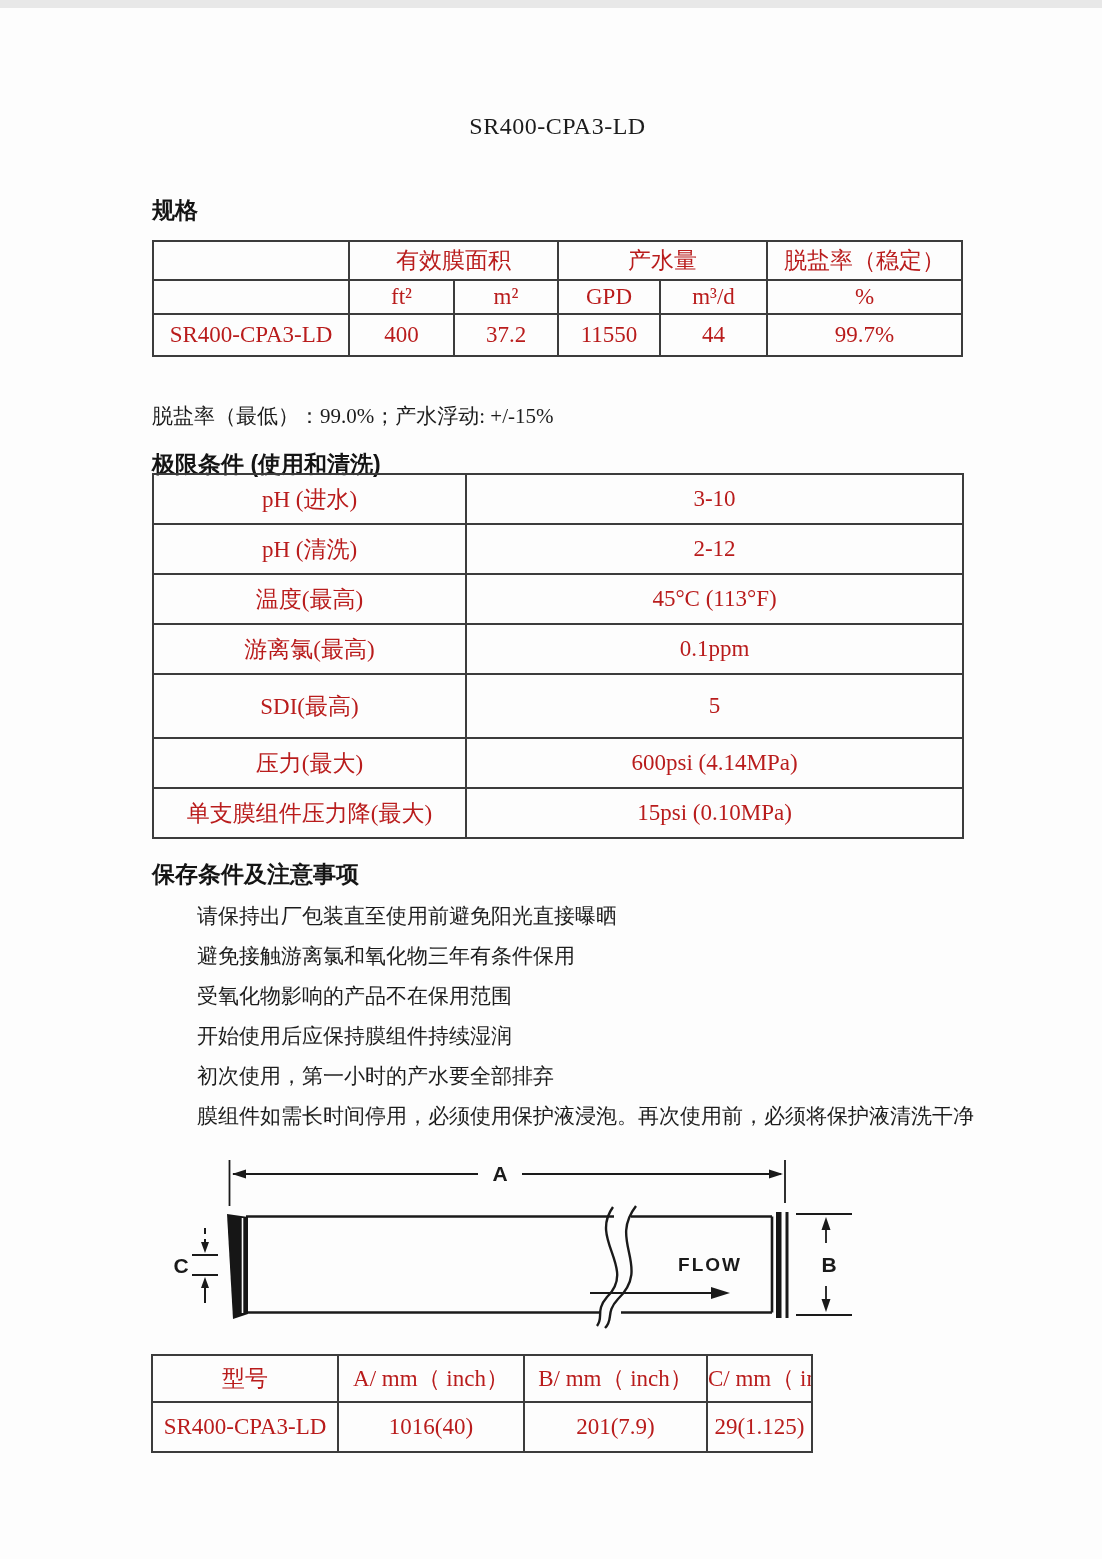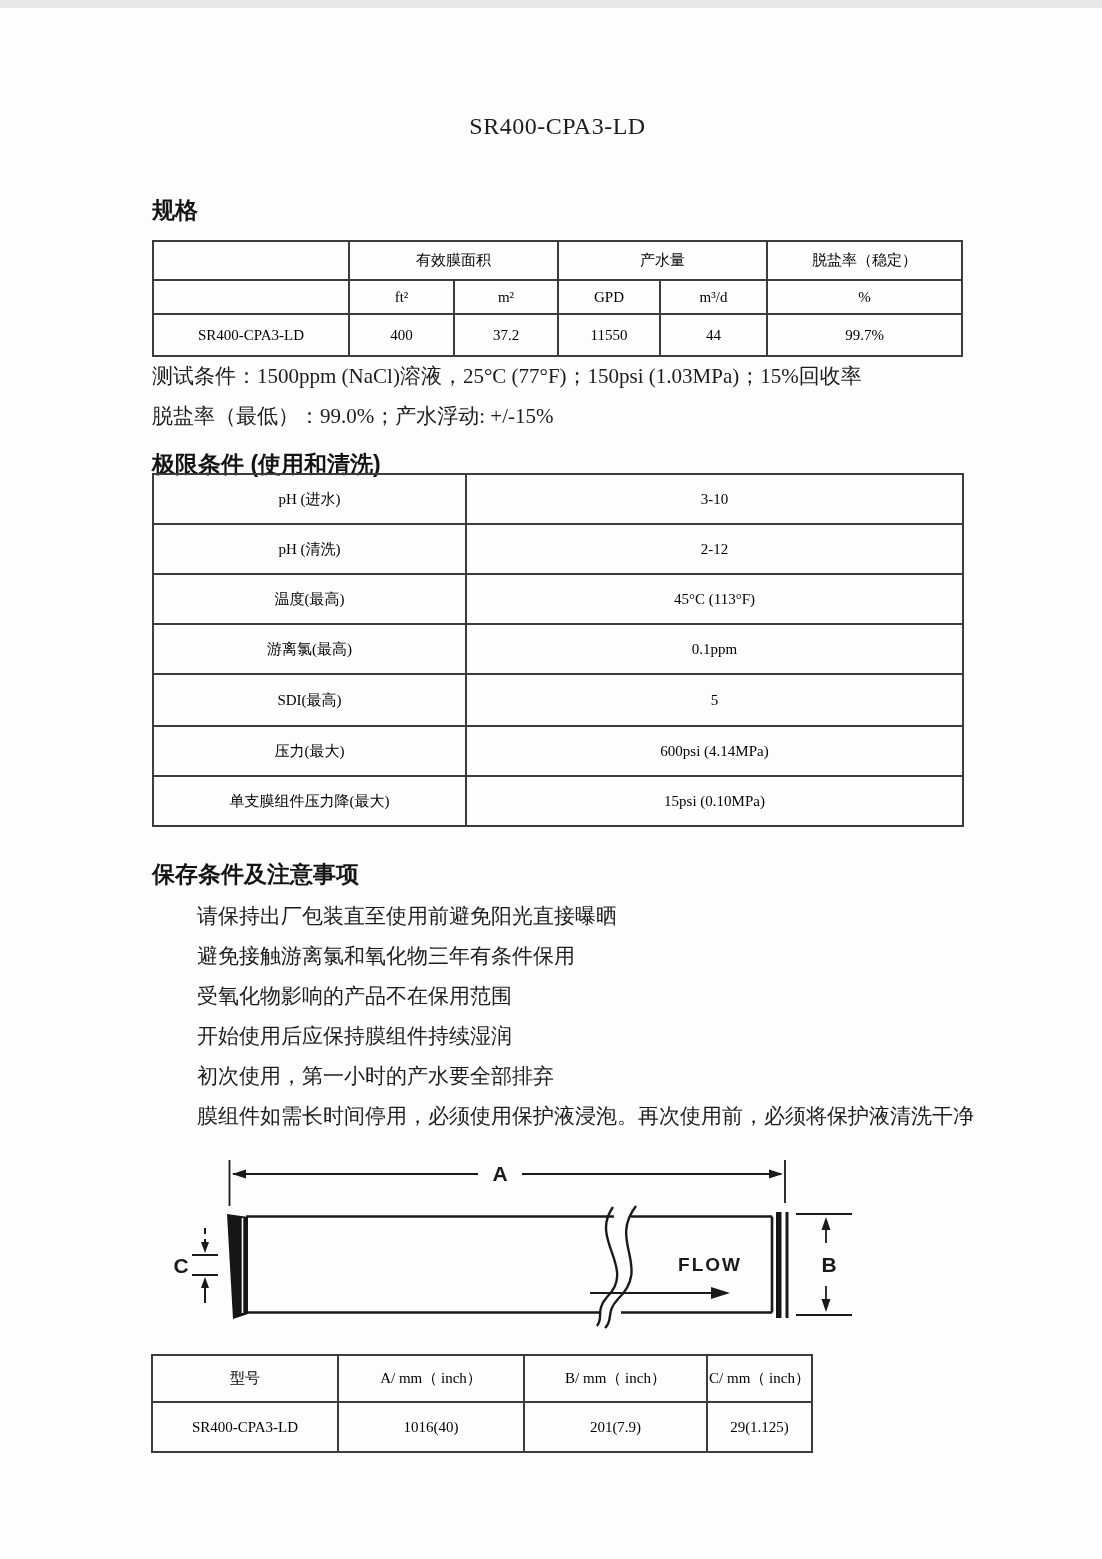--- a/index.html
+++ b/index.html
@@ -17,21 +17,21 @@
   .doc-title{top:104px;font-size:24px;line-height:28px;letter-spacing:0.5px;}
   .doc-subtitle{top:144px;font-size:22px;line-height:28px;}
   .sec-heading{
     left:152px;font-size:23px;line-height:28px;font-weight:700;
     font-family:"Liberation Sans","DejaVu Sans",sans-serif;
     color:#141414;
   }
   .body-line{left:152px;font-size:21px;line-height:28px;white-space:nowrap;}
   table.t{
     position:absolute;border-collapse:collapse;table-layout:fixed;
-    font-size:15px;color:#000000;
+    font-size:23px;color:#b91c1c;
   }
   table.t td{
     border:2px solid #3c3c3c;
     text-align:center;vertical-align:middle;
     padding:0;overflow:hidden;white-space:nowrap;
   }
   .spec{left:152px;top:232px;width:811px;}
   .limits{left:152px;top:465px;width:812px;}
   .dims{left:151px;top:1346px;width:662px;}
   .notes{
@@ -85,21 +85,20 @@
       <td>SR400-CPA3-LD</td>
       <td>400</td>
       <td>37.2</td>
       <td>11550</td>
       <td>44</td>
       <td>99.7%</td>
     </tr>
     </tbody>
   </table>
 
-  <div class="abs body-line" style="top:354px">测试条件：1500ppm (NaCl)溶液，25°C (77°F)；150psi (1.03MPa)；15%回收率</div>
   <div class="abs body-line" style="top:394px">脱盐率（最低）：99.0%；产水浮动: +/-15%</div>
 
   <div class="abs sec-heading" style="top:442px">极限条件 (使用和清洗)</div>
 
   <table class="t limits">
     <colgroup>
         <col style="width:313px">
         <col>
       </colgroup>
     <tbody>
@@ -112,21 +111,21 @@
       <td>2-12</td>
     </tr>
     <tr style="height:50px">
       <td>温度(最高)</td>
       <td>45°C (113°F)</td>
     </tr>
     <tr style="height:50px">
       <td>游离氯(最高)</td>
       <td>0.1ppm</td>
     </tr>
-    <tr style="height:52px">
+    <tr style="height:64px">
       <td>SDI(最高)</td>
       <td>5</td>
     </tr>
     <tr style="height:50px">
       <td>压力(最大)</td>
       <td>600psi (4.14MPa)</td>
     </tr>
     <tr style="height:50px">
       <td>单支膜组件压力降(最大)</td>
       <td>15psi (0.10MPa)</td>

